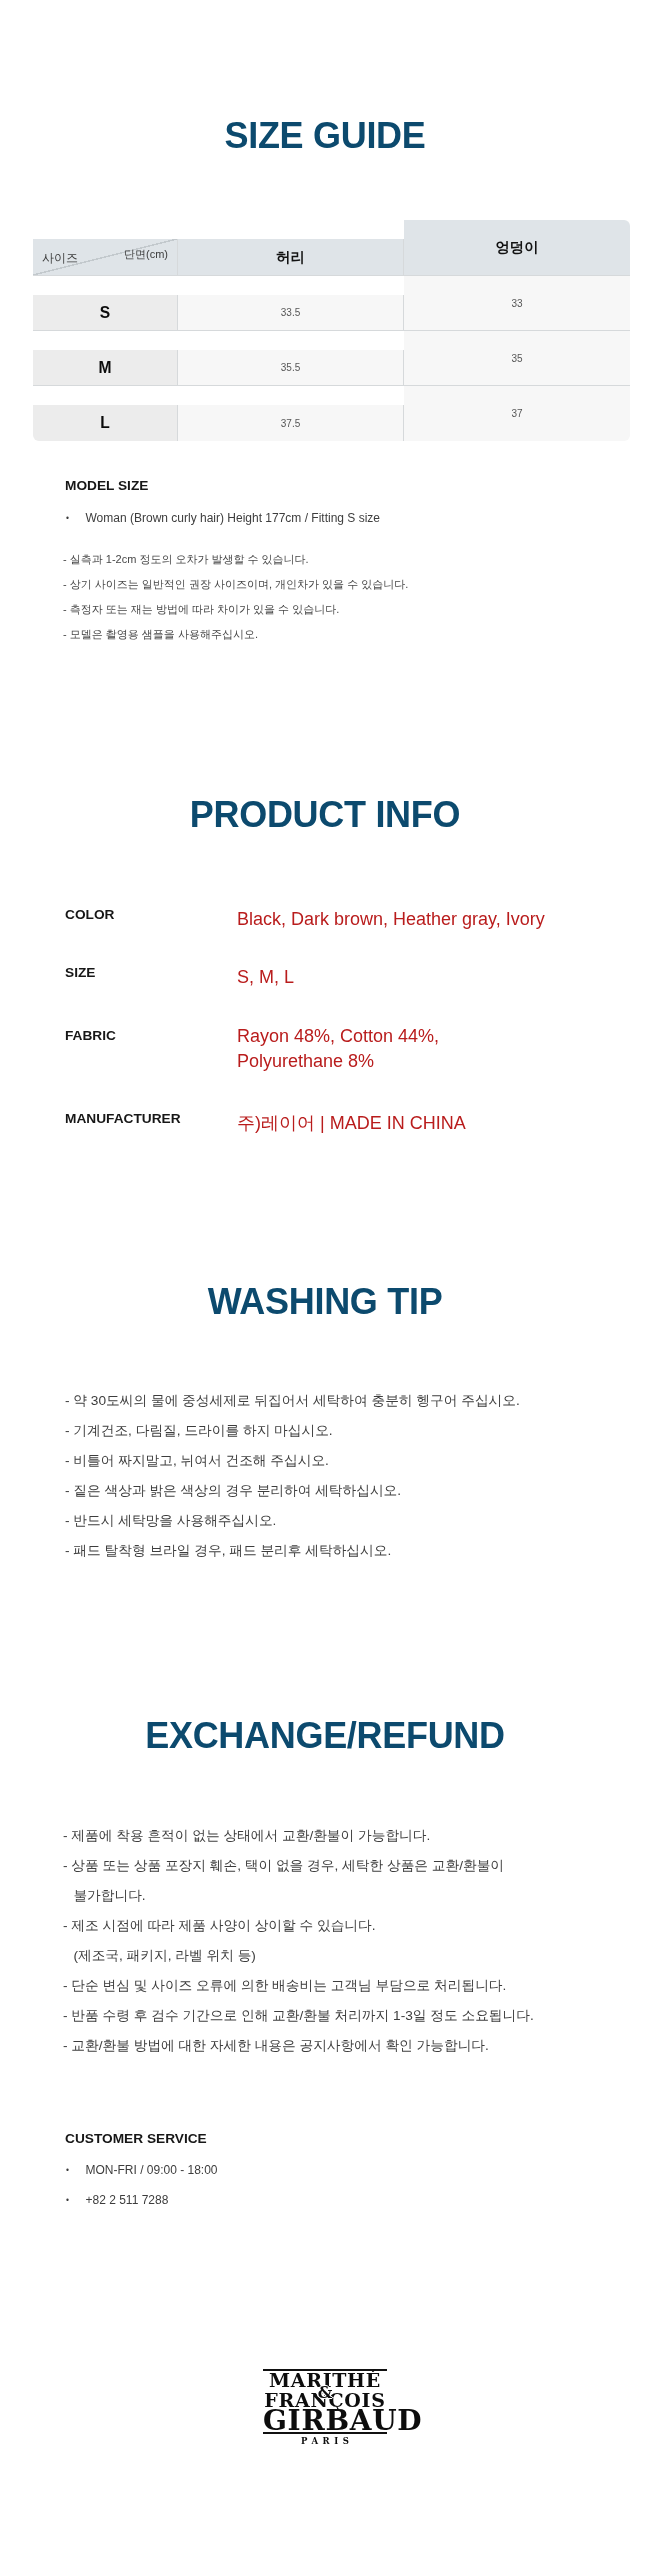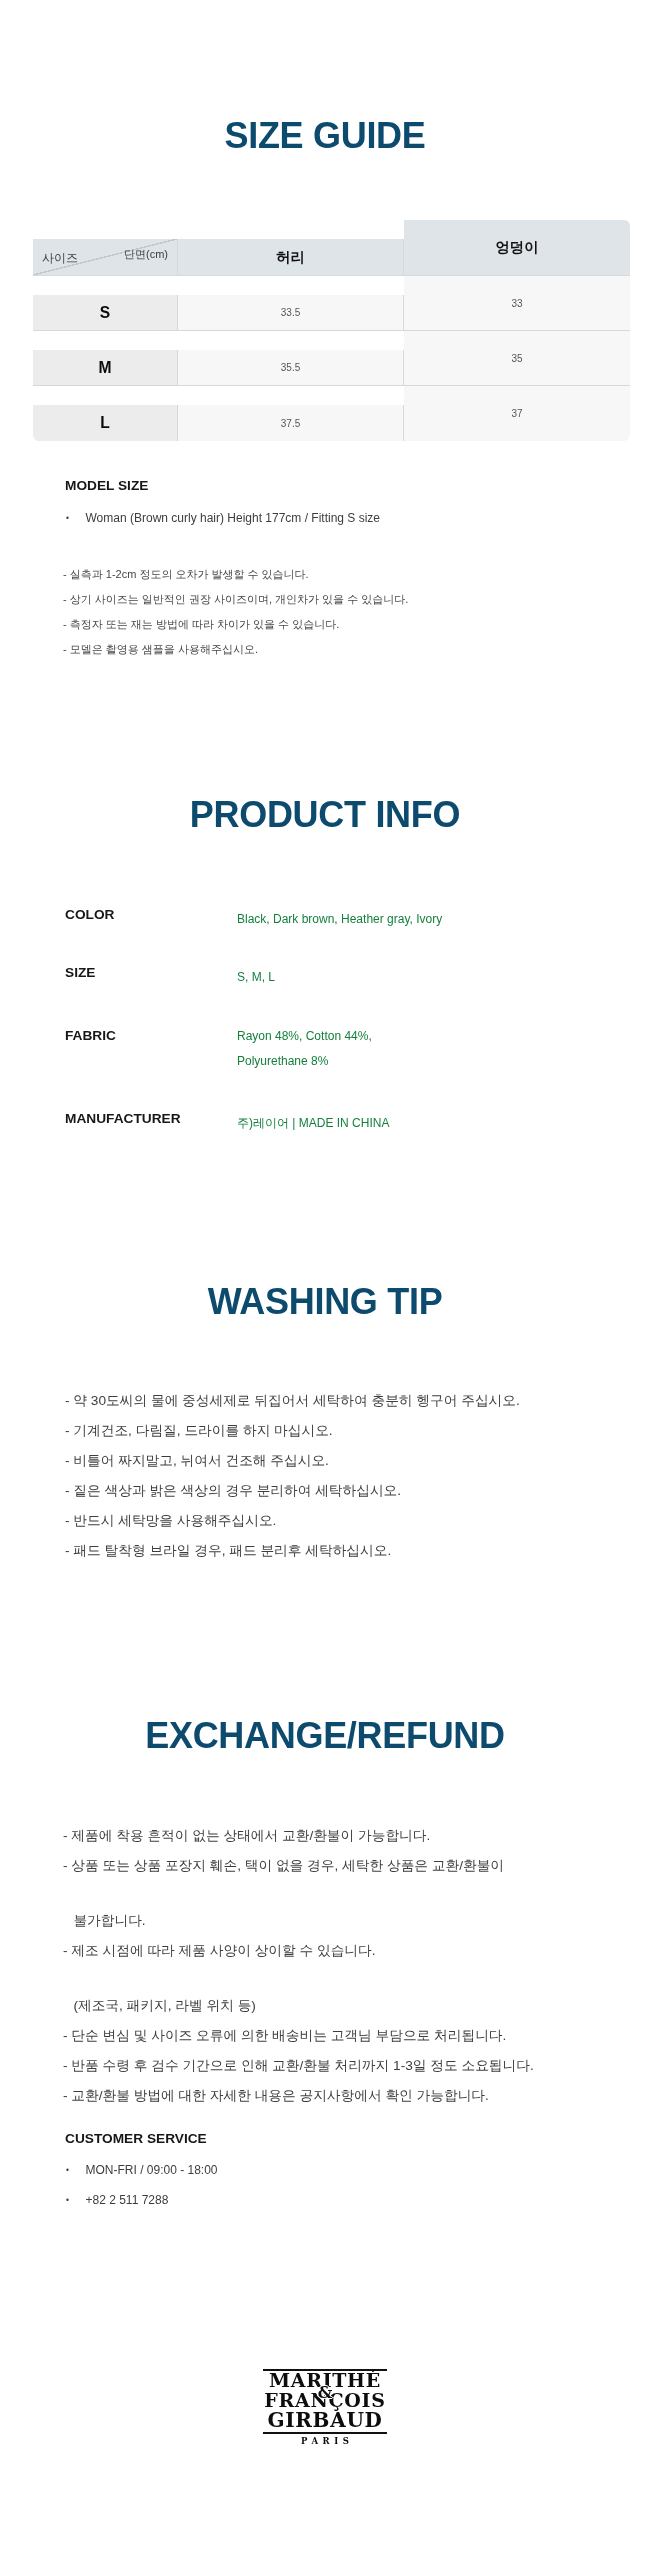--- a/index.html
+++ b/index.html
@@ -37,33 +37,33 @@
   .corner-bot  { position:absolute; bottom:7.8px; left:9px; font-size:12px; color:#3c3c3c; }
   .size-col { background:#ececec; font-size:15.6px; font-weight:700; color:#0b0b0b; }
   .val { background:#f7f7f7; font-size:10px; color:#565656; }
   
   .subhead { position:absolute; left:65px; font-size:13.7px; line-height:15.6px; font-weight:700; color:#171717; white-space:nowrap; }
   .bullet-row { position:absolute; left:66px; display:flex; align-items:center; white-space:nowrap; }
   .bullet-dot { font-size:8.5px; color:#3a3a3a; width:19.5px; }
   .bullet-text { font-size:12px; color:#3d3d3d; }
   .note-list { position:absolute; left:63px; font-size:11px; line-height:25px; color:#474747; white-space:nowrap; }
   .tip-list  { position:absolute; left:65px; font-size:13.7px; line-height:30px; color:#3d3d3d; white-space:nowrap; }
-  .tip-list .indent { padding-left:10.4px;margin-top:25px; }
+  .tip-list .indent { padding-left:10.4px; }
   .info-row { position:absolute; left:65px; display:flex; white-space:nowrap; }
   .info-label { width:172px; font-size:13.7px; font-weight:700; color:#171717; }
-  .info-value { font-size:12px; color:#15803d; line-height:25px; margin-top:-4.6px; padding-top:4.6px; }
+  .info-value { font-size:18px; color:#b91c1c; line-height:25px; margin-top:-4.6px; padding-top:4.6px; }
   .info-value div { line-height:25px; }
   
   .logo {
     position:absolute; left:263px; top:2369px; width:124px;
     text-align:center; color:#0d0d0d; font-family:"DejaVu Serif","Liberation Serif",serif;
   }
   .logo-rule { height:2px; background:#111111; }
   .logo-line { font-weight:700; font-size:19px; line-height:19.5px; letter-spacing:0.7px; white-space:nowrap; }
-  .logo-line.big { font-size:20px; line-height:21px; }
+  .logo-line.big { font-size:28px; line-height:21px; }
   .logo-amp {
     position:absolute; left:50%; top:13.7px; transform:translateX(-50%);
     font-weight:700; font-size:16.3px; color:#0d0d0d; z-index:2;
     text-shadow:-1.3px 0 0 #fff, 1.3px 0 0 #fff, 0 -1.3px 0 #fff, 0 1.3px 0 #fff;
   }
   .logo-rule2 { margin-top:1.3px; }
   .logo-paris { font-weight:700; font-size:8.5px; line-height:10.4px; letter-spacing:4.6px; padding-left:4.6px; margin-top:2px; }
 </style>
 </head>
 <body>
@@ -92,21 +92,21 @@
     <div class="val cell-border-r">37.5</div>
     <div class="val">37</div>
   </div>
 
   <div class="subhead" style="top:478px;">MODEL SIZE</div>
   <div class="bullet-row" style="top:511px;">
     <span class="bullet-dot">•</span>
     <span class="bullet-text">Woman (Brown curly hair) Height 177cm / Fitting S size</span>
   </div>
 
-  <div class="note-list" style="top:562px;">
+  <div class="note-list" style="top:547px;">
     <div>- 실측과 1-2cm 정도의 오차가 발생할 수 있습니다.</div>
     <div>- 상기 사이즈는 일반적인 권장 사이즈이며, 개인차가 있을 수 있습니다.</div>
     <div>- 측정자 또는 재는 방법에 따라 차이가 있을 수 있습니다.</div>
     <div>- 모델은 촬영용 샘플을 사용해주십시오.</div>
   </div>
 
   <div class="h1" style="top:799px;">PRODUCT INFO</div>
 
   <div class="info-row" style="top:907px;">
     <span class="info-label">COLOR</span>

